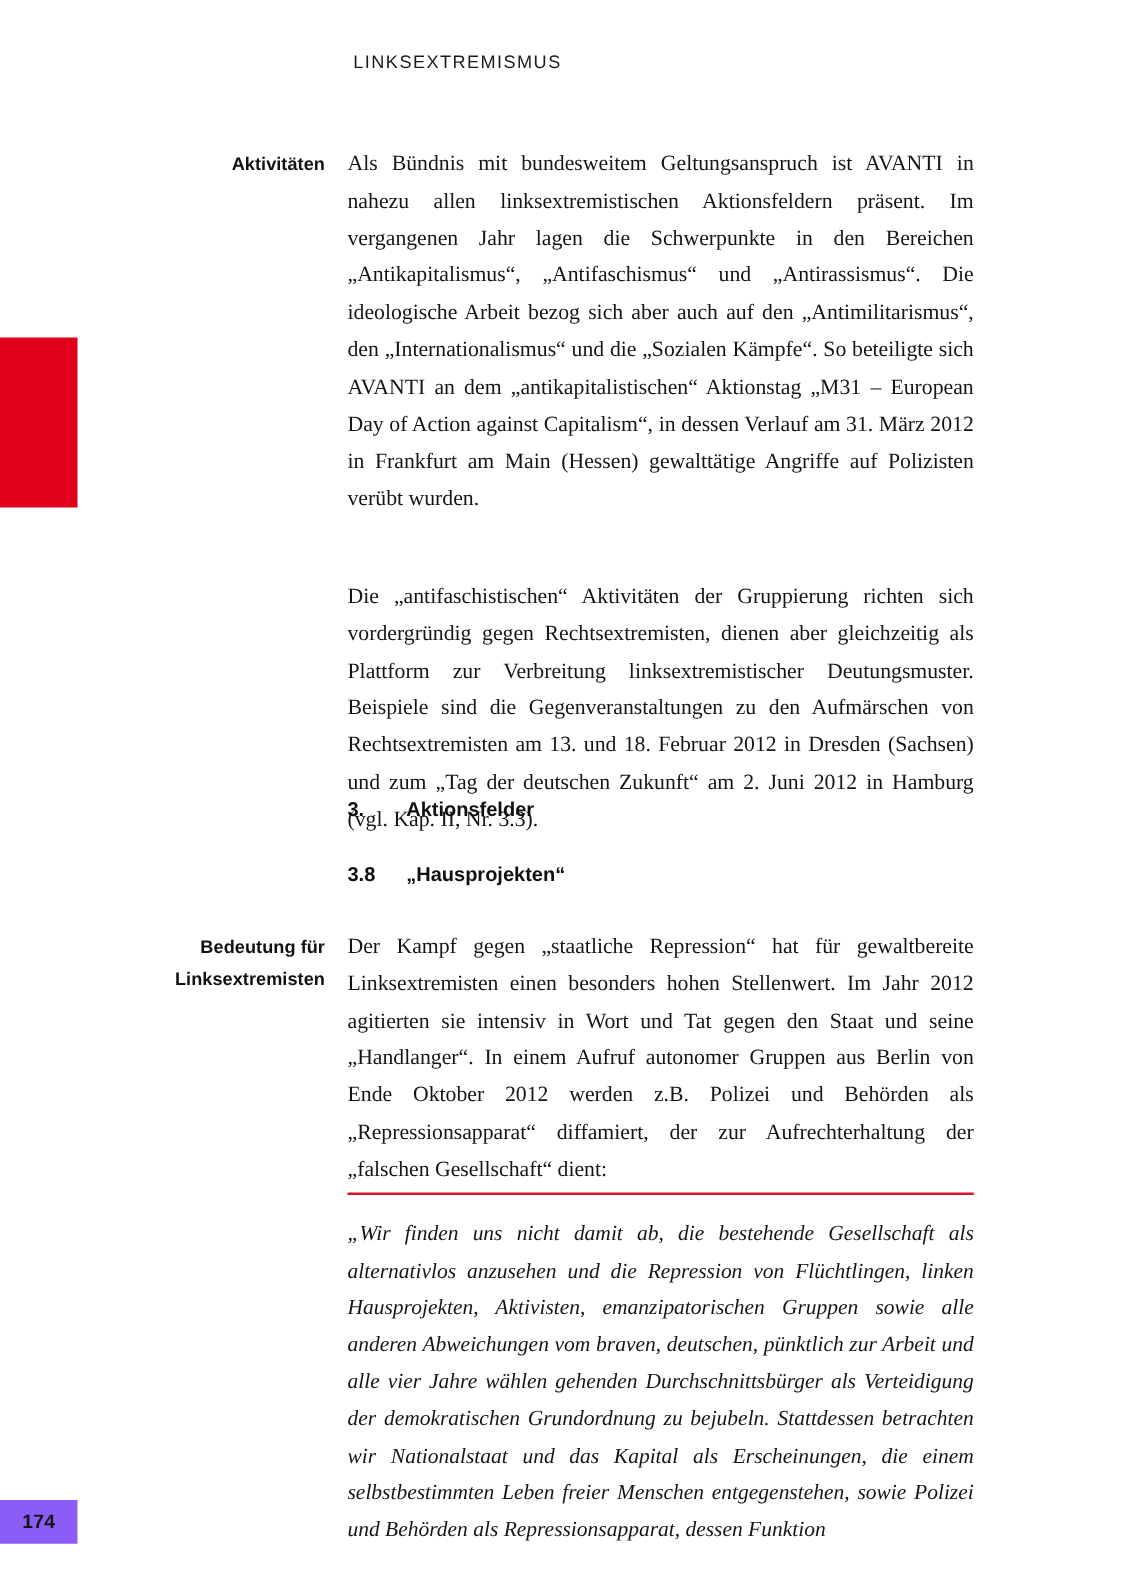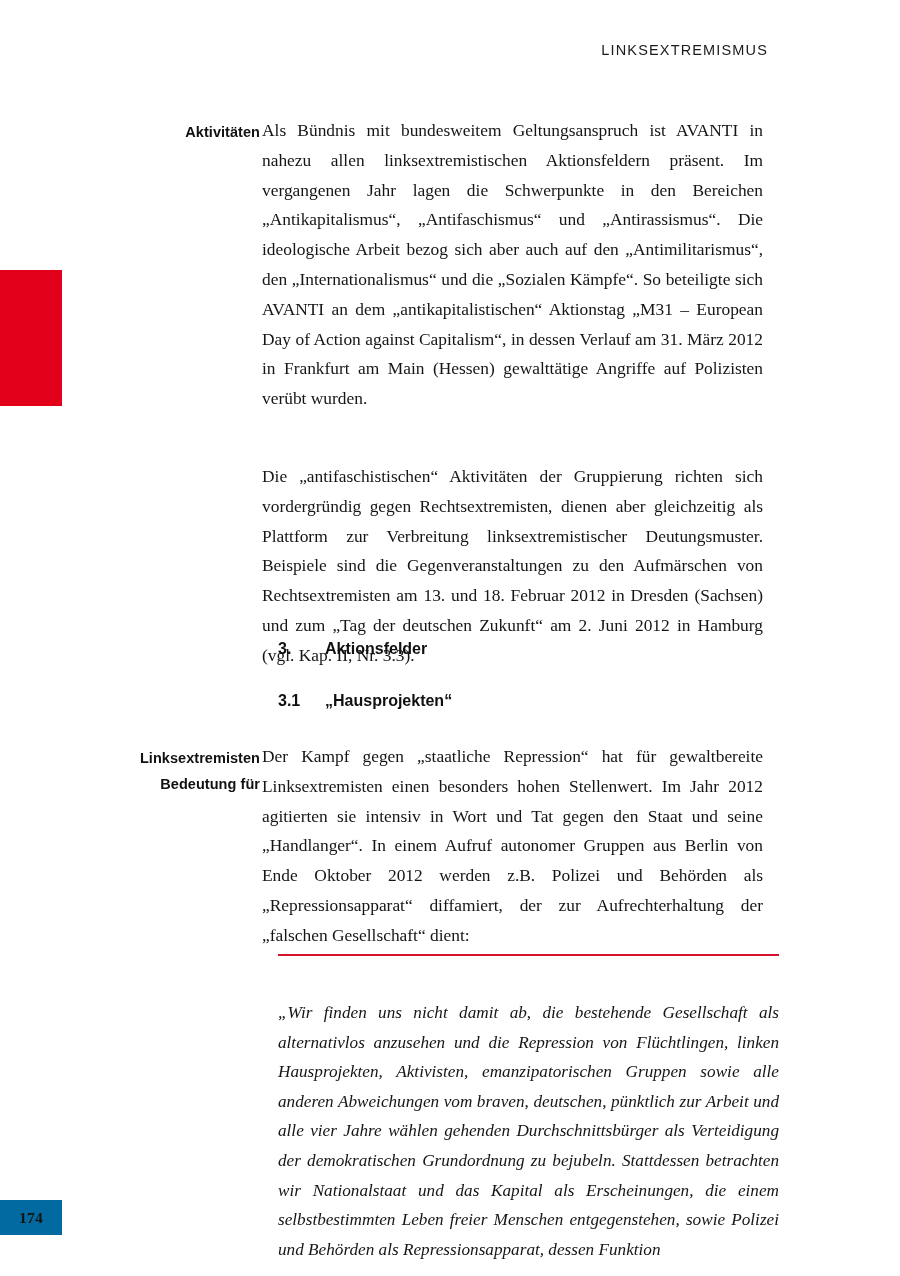--- a/index.html
+++ b/index.html
@@ -23,51 +23,50 @@
     width: 900px;
     height: 1276px;
   }
 
   
   .running-head {
     position: absolute;
     left: 0;
     top: 42px;
     width: 732px;
-    text-align: right;
+    text-align: center;
     font-family: "Liberation Sans", sans-serif;
     font-size: 14.5px;
     letter-spacing: 1.15px;
     color: #1b1b1b;
     font-weight: 400;
-    margin-left: 36px;
   }
 
   
   .edge-tab {
     position: absolute;
     left: 0;
     top: 270px;
     width: 62px;
     height: 136px;
     background: #e2001a;
   }
 
   
   .folio {
     position: absolute;
     left: 0;
     top: 1200px;
     width: 62px;
     height: 35px;
-    background: #0369a1;
+    background: #8b5cf6;
     display: flex;
     align-items: center;
     justify-content: center;
-    font-family: Liberation Serif, serif;
+    font-family: Liberation Sans, sans-serif;
     font-weight: bold;
     font-size: 15.5px;
     color: #141414;
     letter-spacing: 0.2px;
   }
 
   
   .content {
     position: absolute;
     left: 0;
@@ -90,21 +89,21 @@
     font-family: "Liberation Sans", sans-serif;
     font-weight: bold;
     font-size: 14.5px;
     line-height: 25.5px;
     color: #111111;
     letter-spacing: 0.05px;
   }
 
   .column {
     position: absolute;
-    left: 200px;             
+    left: 216px;             
     width: 501px;            
   }
 
   p.body {
     margin: 0;
     font-family: "Liberation Serif", serif;
     font-size: 17.4px;
     line-height: 29.8px;
     text-align: justify;
     text-justify: inter-word;
@@ -175,32 +174,32 @@
         <p class="body">Als Bündnis mit bundesweitem Geltungsanspruch ist AVANTI in nahezu allen linksextremistischen Aktionsfeldern präsent. Im vergangenen Jahr lagen die Schwerpunkte in den Bereichen „Antikapitalismus“, „Antifaschismus“ und „Antirassismus“. Die ideologische Arbeit bezog sich aber auch auf den „Antimilitarismus“, den „Internationalismus“ und die „Sozialen Kämpfe“. So beteiligte sich AVANTI an dem „antikapitalistischen“ Aktionstag „M31 – European Day of Action against Capitalism“, in dessen Verlauf am 31. März 2012 in Frankfurt am Main (Hessen) gewalttätige Angriffe auf Polizisten verübt wurden.</p>
         <p class="body">Die „antifaschistischen“ Aktivitäten der Gruppierung richten sich vordergründig gegen Rechtsextremisten, dienen aber gleichzeitig als Plattform zur Verbreitung linksextremistischer Deutungsmuster. Beispiele sind die Gegenveranstaltungen zu den Aufmärschen von Rechtsextremisten am 13. und 18. Februar 2012 in Dresden (Sachsen) und zum „Tag der deutschen Zukunft“ am 2. Juni 2012 in Hamburg (vgl. Kap. II, Nr. 3.3).</p>
       </div>
     </div>
 
     <div class="heading" style="top: 640px;">
       <span class="num">3.</span><span>Aktionsfelder</span>
     </div>
 
     <div class="heading" style="top: 692px;">
-      <span class="num">3.1</span><span>„Hausprojekten“</span>
+      <span class="num">3.8</span><span>„Hausprojekten“</span>
     </div>
 
     <div class="block" style="top: 742px;">
       <div class="marginalia" style="top: 4px;">
+        <div>Bedeutung für</div>
         <div>Linksextremisten</div>
-        <div>Bedeutung für</div>
       </div>
       <div class="column">
         <p class="body">Der Kampf gegen „staatliche Repression“ hat für gewaltbereite Linksextremisten einen besonders hohen Stellenwert. Im Jahr 2012 agitierten sie intensiv in Wort und Tat gegen den Staat und seine „Handlanger“. In einem Aufruf autonomer Gruppen aus Berlin von Ende Oktober 2012 werden z.B. Polizei und Behörden als „Repressionsapparat“ diffamiert, der zur Aufrechterhaltung der „falschen Gesellschaft“ dient:</p>
       </div>
     </div>
 
     <div class="quote-rule" style="top: 954px;"></div>
-    <div class="quote" style="top: 972px; margin-top: 26px;">
+    <div class="quote" style="top: 972px;">
       <p class="quote-text">„Wir finden uns nicht damit ab, die bestehende Gesellschaft als alternativlos anzusehen und die Repression von Flüchtlingen, linken Hausprojekten, Aktivisten, emanzipatorischen Gruppen sowie alle anderen Abweichungen vom braven, deutschen, pünktlich zur Arbeit und alle vier Jahre wählen gehenden Durchschnittsbürger als Verteidigung der demokratischen Grundordnung zu bejubeln. Stattdessen betrachten wir Nationalstaat und das Kapital als Erscheinungen, die einem selbstbestimmten Leben freier Menschen entgegenstehen, sowie Polizei und Behörden als Repressionsapparat, dessen Funktion</p>
     </div>
 
   </div>
 </div>
 
 </body></html>

